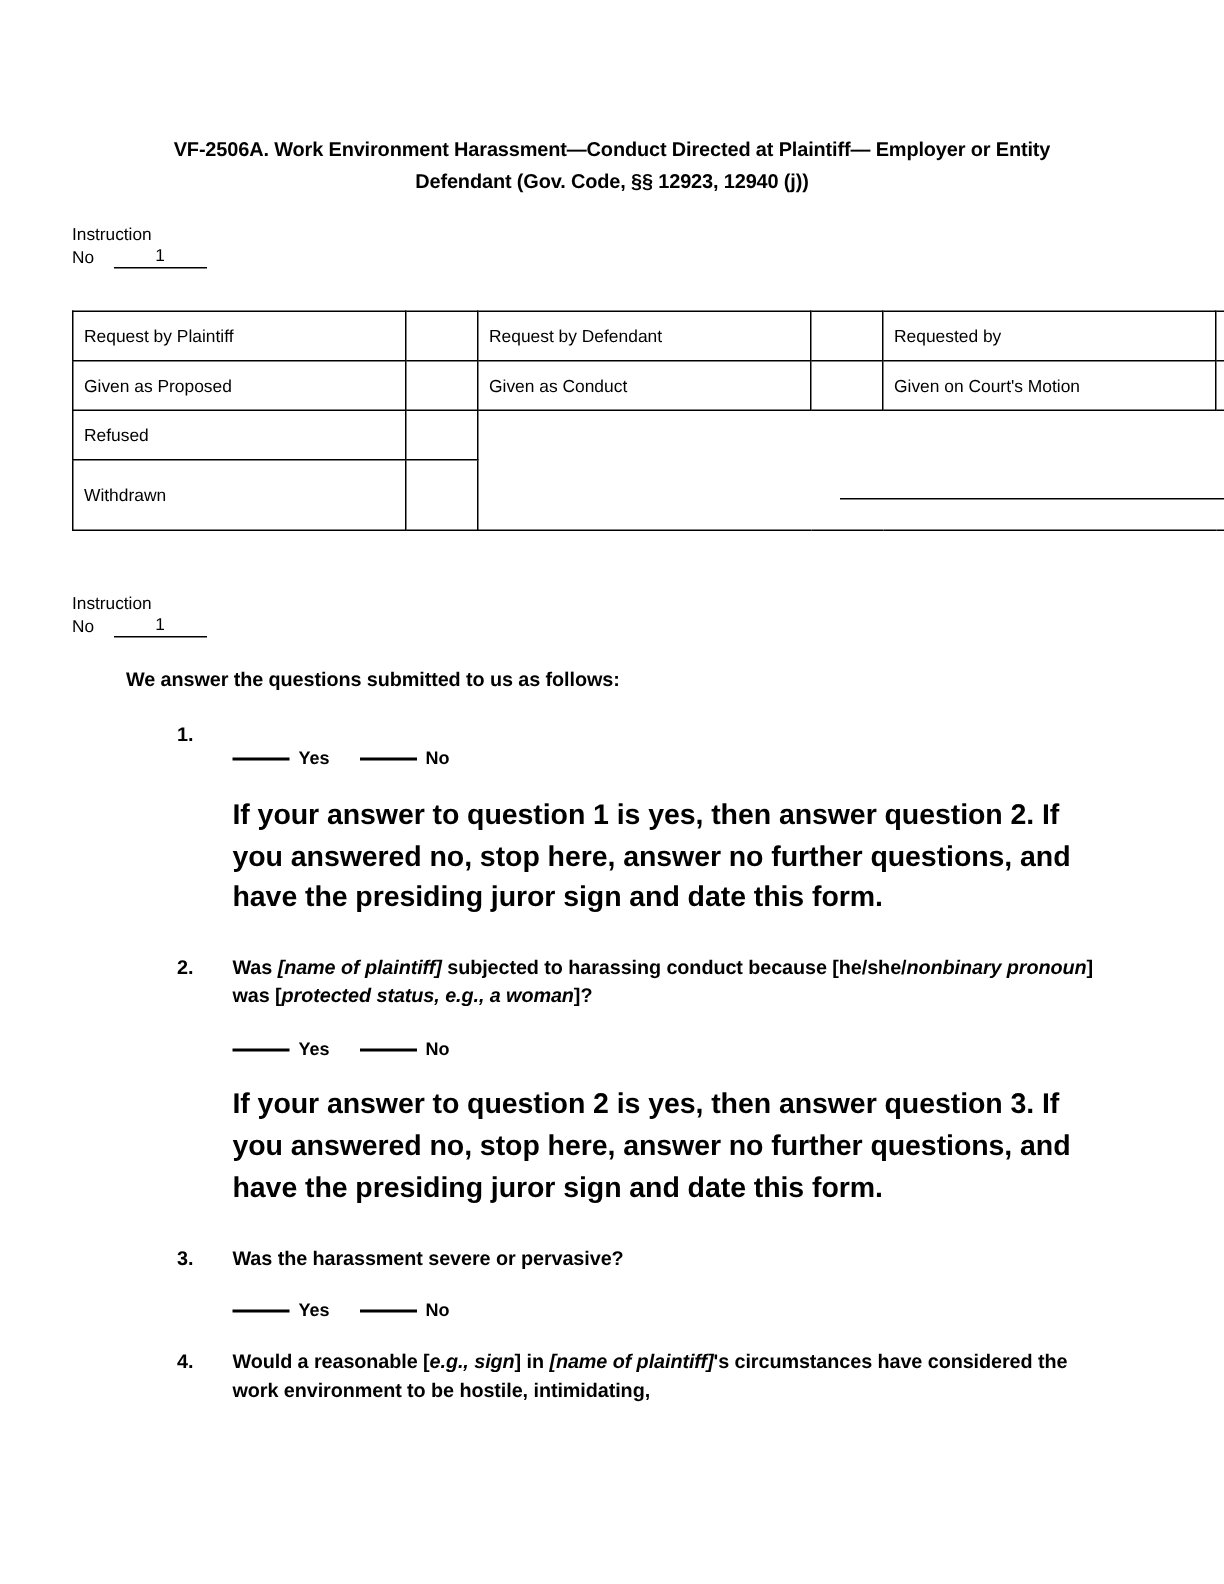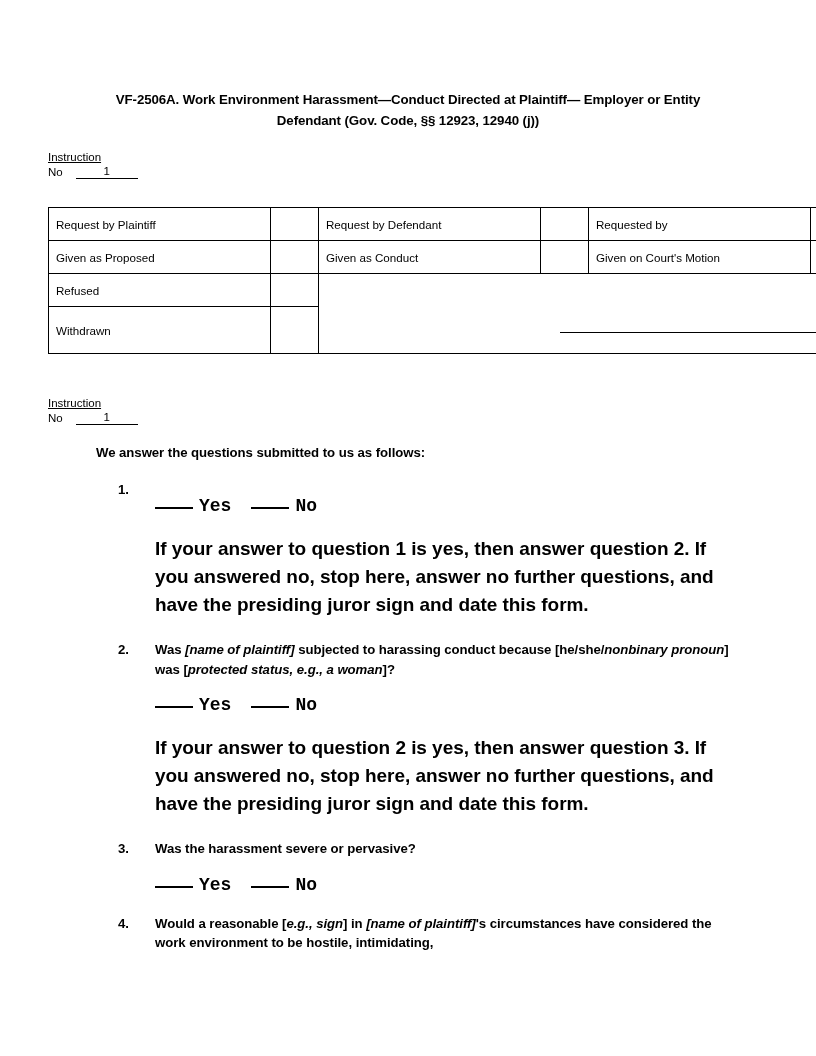--- a/index.html
+++ b/index.html
@@ -38,21 +38,20 @@
 
   
   .instr-block {
     position: absolute;
     font-size: 11.5px;
     line-height: 1.28;
     font-weight: normal;
   }
   .instr-block .instr-word {
     display: block;
-    text-decoration: underline;
   }
   .instr-row {
     display: flex;
     align-items: flex-end;
   }
   .instr-no-label {
     display: inline-block;
   }
   .instr-no-value {
     display: inline-block;
@@ -111,21 +110,21 @@
   .sig-label {
     text-align: right;
     font-size: 11px;
     padding-top: 2px;
     line-height: 1.1;
   }
 
   
   .answer-heading {
     position: absolute;
-    left: 96px;
+    left: 84px;
     top: 445px;
     font-size: 13.2px;
     font-weight: bold;
     letter-spacing: -0.05px;
   }
 
   .qlist {
     position: absolute;
     left: 118px;
     top: 480px;
@@ -153,25 +152,24 @@
     line-height: 1.46;
     letter-spacing: -0.05px;
   }
   .q-text i {
     font-style: italic;
   }
 
   .answer-line {
     margin-top: 14px;
     margin-bottom: 16px;
-    font-size: 18px;
+    font-size: 12px;
     font-weight: bold;
     line-height: 1.4;
     white-space: nowrap;
-    font-family: Liberation Mono, monospace;
   }
   .blank {
     display: inline-block;
     width: 38px;
     border-bottom: 2px solid #000000;
     margin-right: 6px;
     vertical-align: 2px;
     height: 11px;
   }
   .answer-gap {

